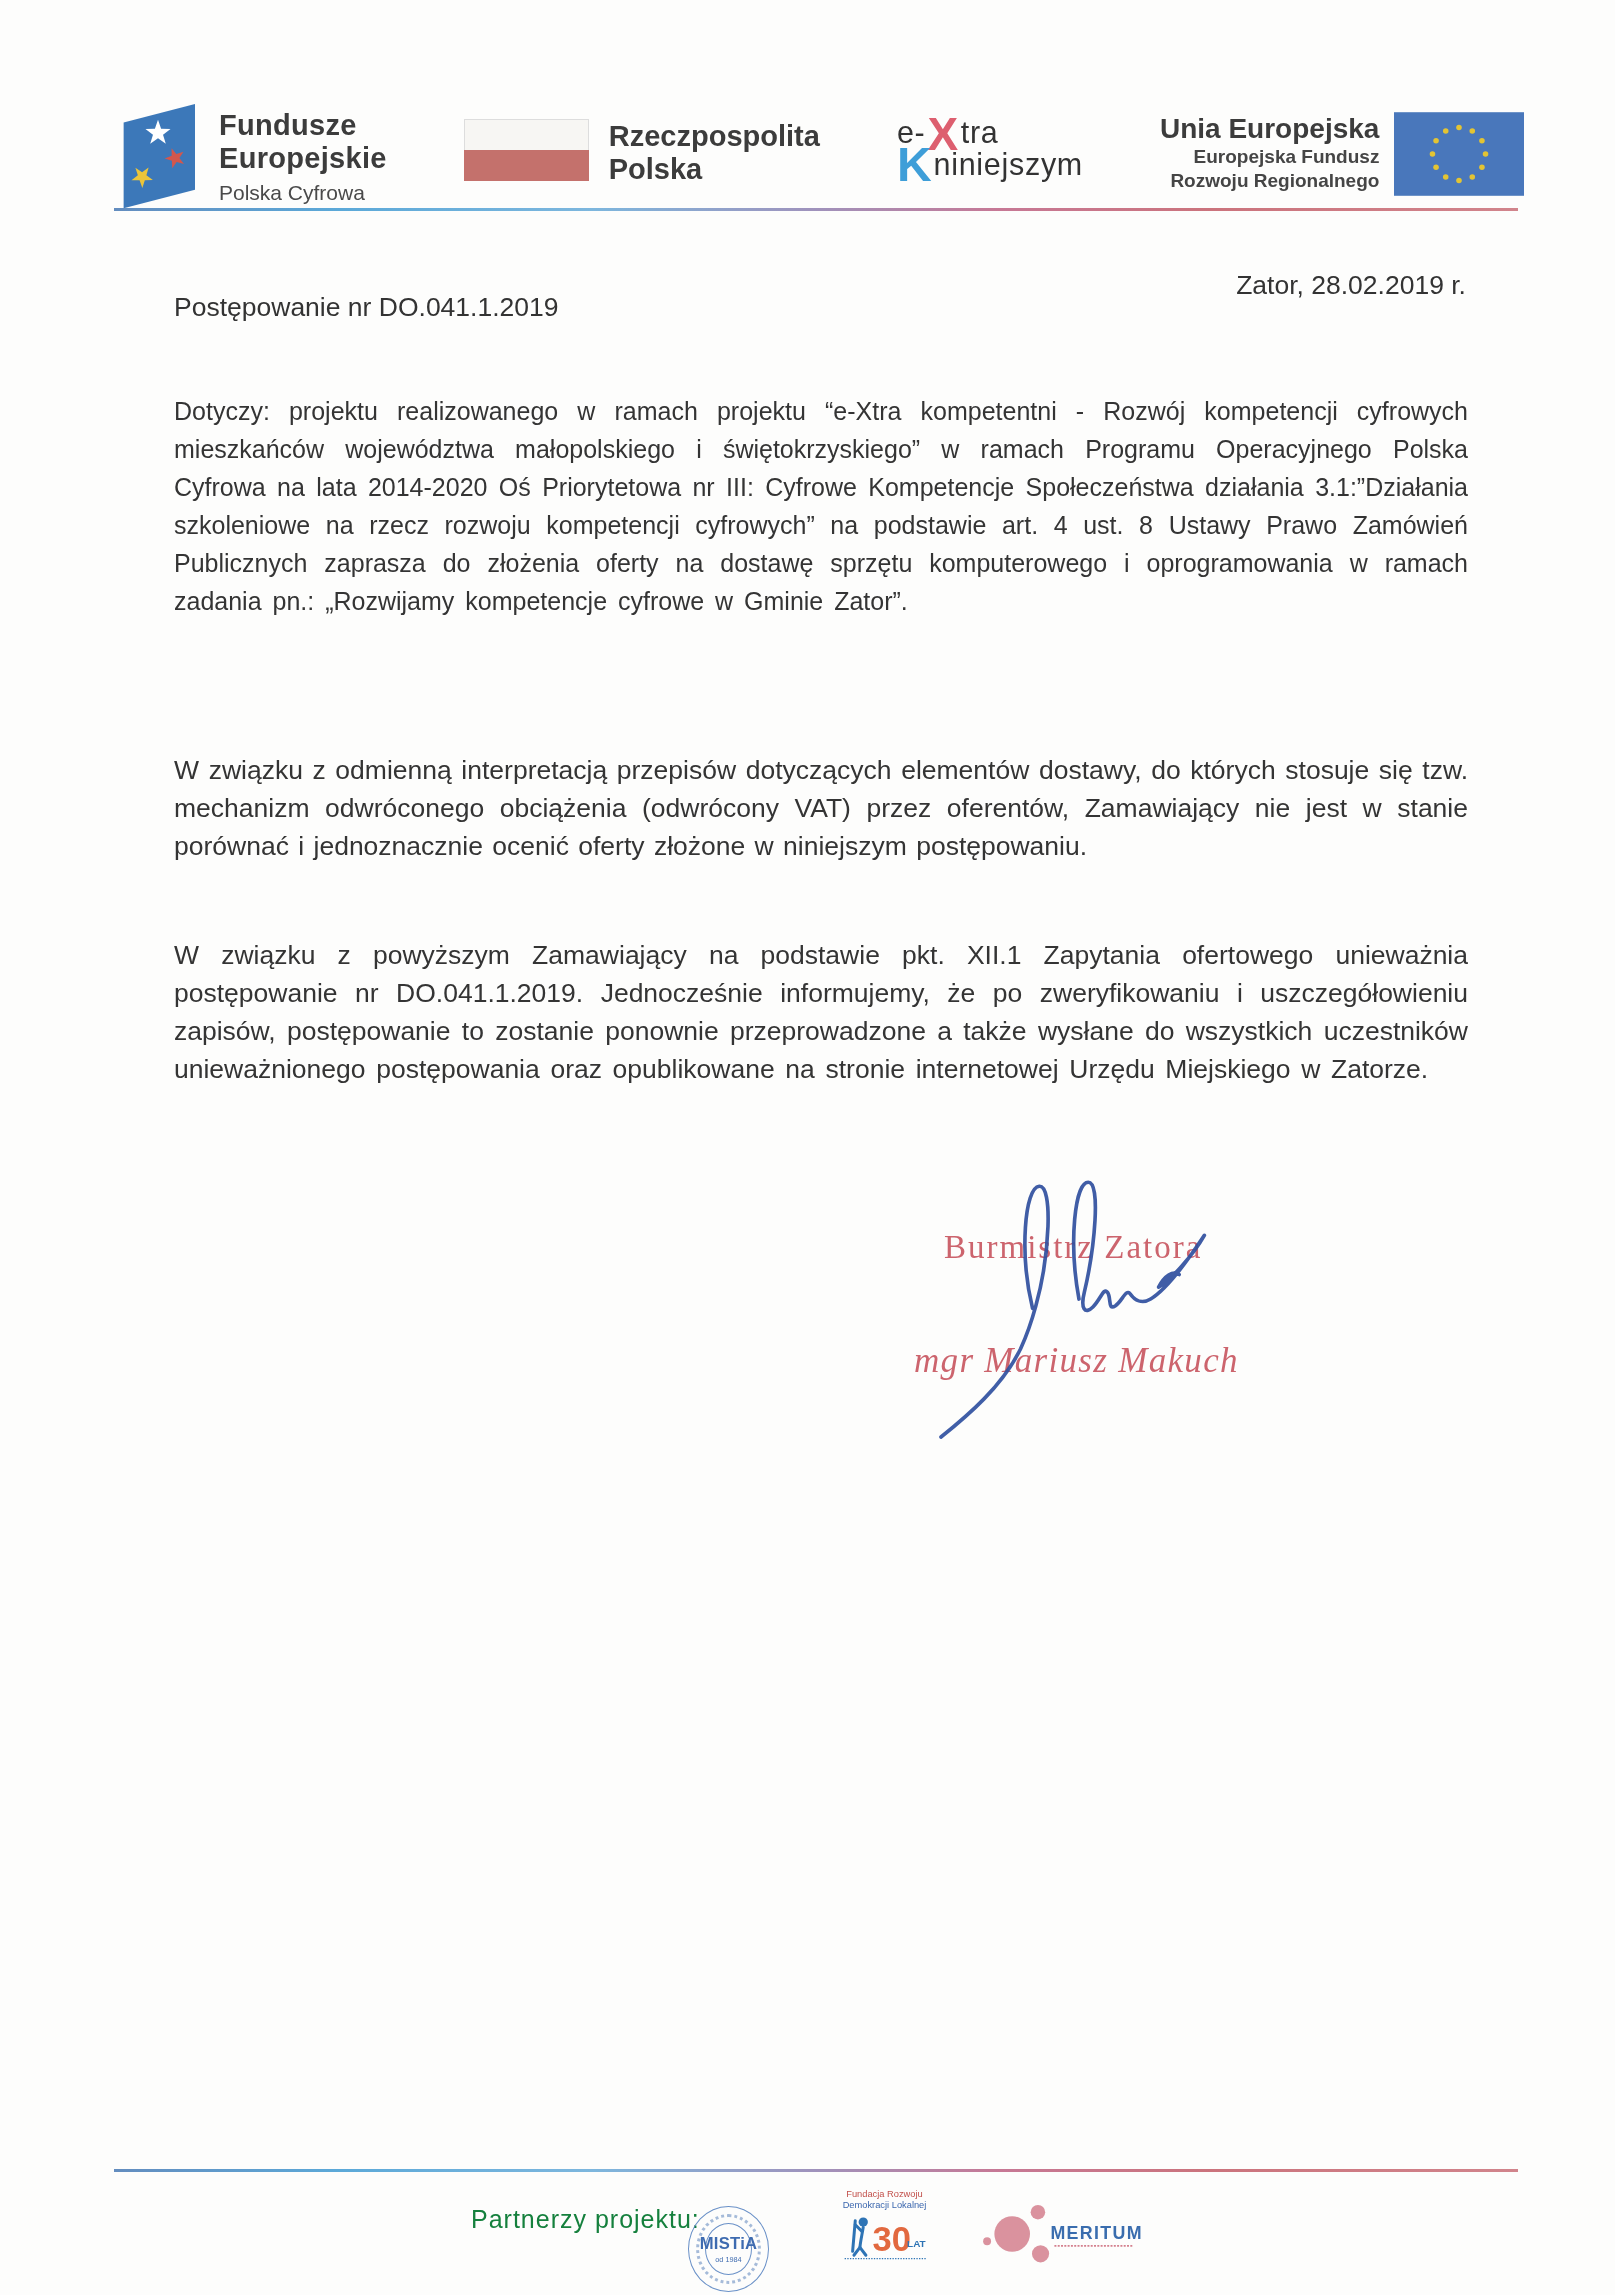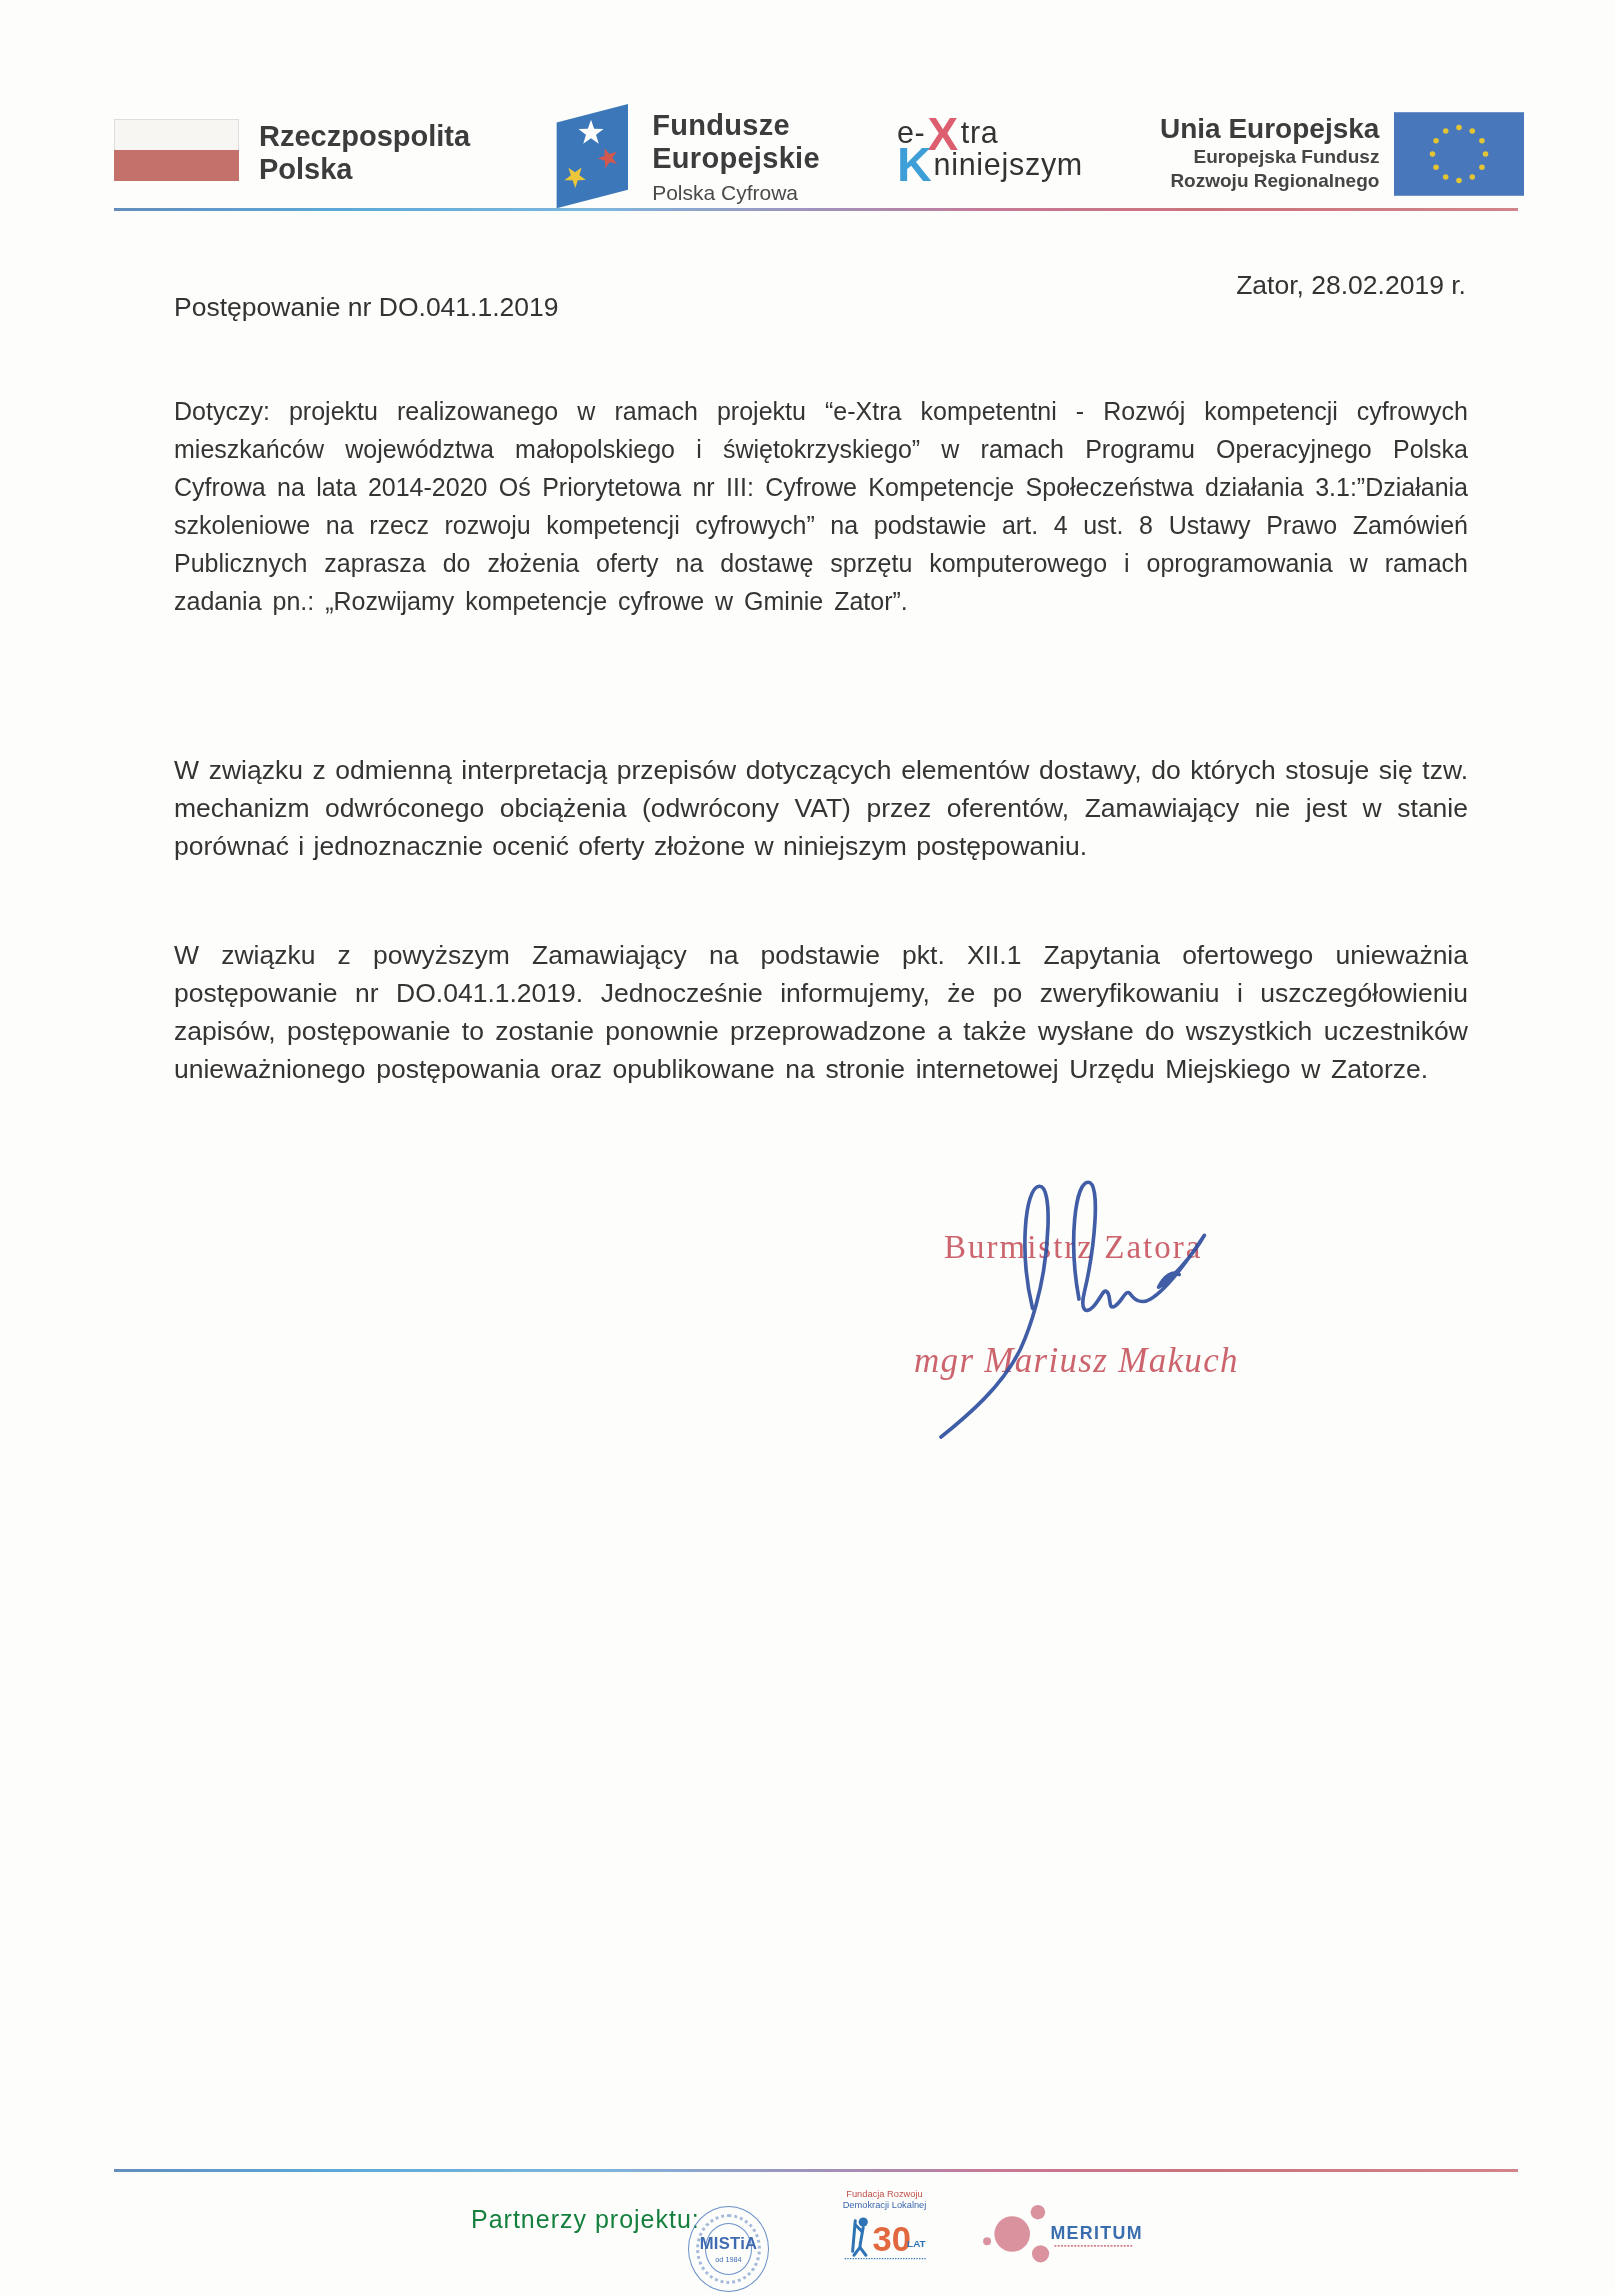--- a/index.html
+++ b/index.html
@@ -79,48 +79,48 @@
 
   .meritum { position:absolute; top:2201px; left:980px; }
 </style>
 </head>
 <body>
 
 <div class="page">
 
   <div class="header-row">
 
-    <div class="logo-block pl-block">
-      <div class="pl-flag">
-        <div class="white"></div>
-        <div class="red"></div>
-      </div>
-      <div class="pl-text">
-        <div class="pl-line">Rzeczpospolita</div>
-        <div class="pl-line">Polska</div>
-      </div>
-    </div>
-
     <div class="logo-block">
       <svg width="88" height="111" viewBox="0 0 132 168">
         <polygon points="14,34 122,6 122,136 14,164" fill="#2b6cb3" opacity="0.92"></polygon>
         <g transform="translate(66,50)" fill="#ffffff">
           <path d="M0,-20 L4.7,-6.5 L19,-6.2 L7.6,2.5 L11.8,16.2 L0,8 L-11.8,16.2 L-7.6,2.5 L-19,-6.2 L-4.7,-6.5 Z"></path>
         </g>
         <g transform="translate(42,116) rotate(35) scale(0.85)" fill="#ecc53a">
           <path d="M0,-20 L4.7,-6.5 L19,-6.2 L7.6,2.5 L11.8,16.2 L0,8 L-11.8,16.2 L-7.6,2.5 L-19,-6.2 L-4.7,-6.5 Z"></path>
         </g>
         <g transform="translate(92,88) rotate(-20) scale(0.8)" fill="#d2574d">
           <path d="M0,-20 L4.7,-6.5 L19,-6.2 L7.6,2.5 L11.8,16.2 L0,8 L-11.8,16.2 L-7.6,2.5 L-19,-6.2 L-4.7,-6.5 Z"></path>
         </g>
       </svg>
       <div class="fe-text">
         <div class="fe-line">Fundusze</div>
         <div class="fe-line">Europejskie</div>
         <div class="fe-sub">Polska Cyfrowa</div>
+      </div>
+    </div>
+
+    <div class="logo-block pl-block">
+      <div class="pl-flag">
+        <div class="white"></div>
+        <div class="red"></div>
+      </div>
+      <div class="pl-text">
+        <div class="pl-line">Rzeczpospolita</div>
+        <div class="pl-line">Polska</div>
       </div>
     </div>
 
     <div class="xtra">
       <div class="xtra-l1">
         <span>e-</span>
           <span class="xtra-x">X</span>
           <span>tra</span>
       </div>
       <div class="xtra-l2">

